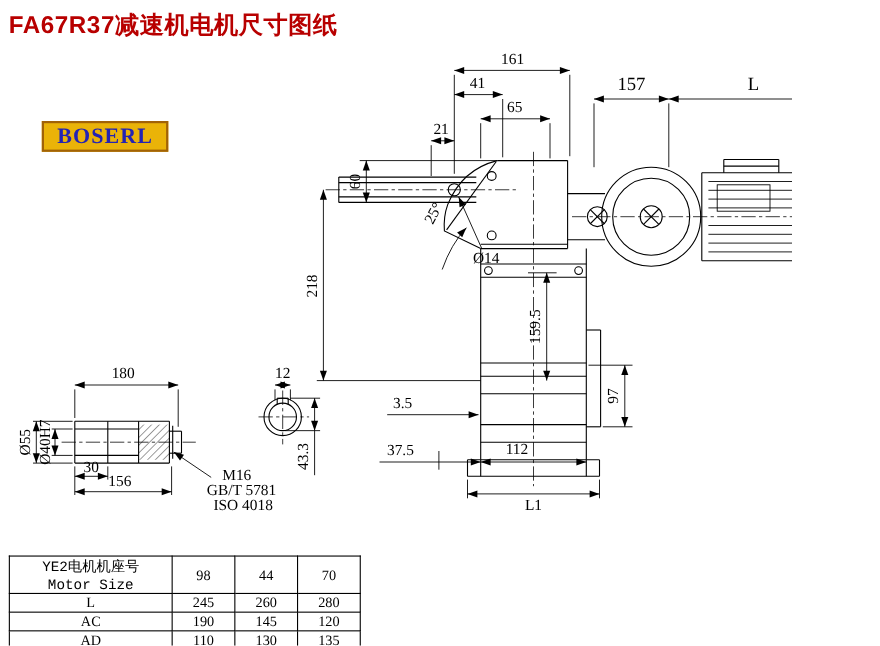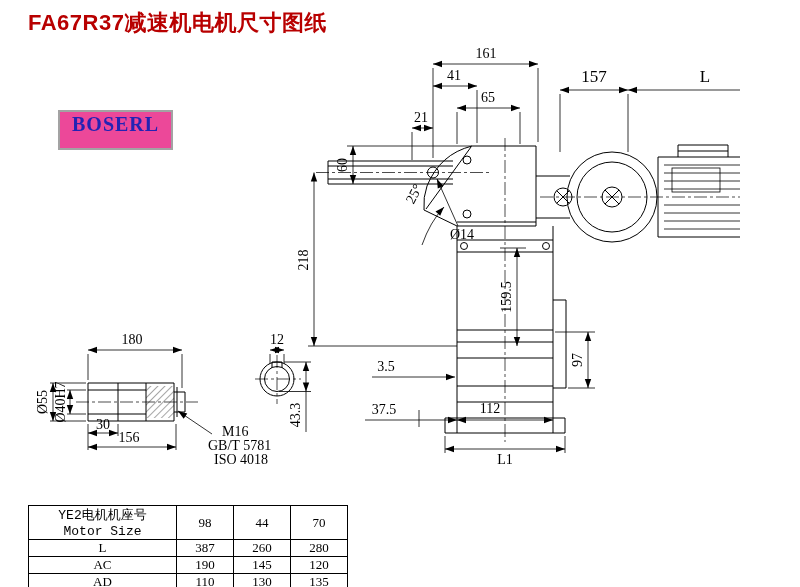--- a/index.html
+++ b/index.html
@@ -1,28 +1,28 @@
 <!DOCTYPE html>
 <html><head>
 <meta charset="utf-8">
 <style>
   * { margin:0; padding:0; box-sizing:border-box; }
   html,body { background:#fff; }
   .page {
     position:relative; width:720px; height:587px; background:#ffffff;
-    font-family:"Liberation Serif", serif; overflow:hidden;margin-left:20px;
+    font-family:"Liberation Serif", serif; overflow:hidden;
   }
   .page-title {
     position:absolute; left:8px; top:8px;
     font-family:"Liberation Sans", sans-serif;
     font-weight:bold; font-size:22px; color:#b80000; letter-spacing:0.5px;
   }
   .brand-box {
     position:absolute; left:38px; top:110px;
-    border:2px solid #a3a3a3; padding:1px 12px 12px 12px; background:#ec4899;
+    border:2px solid #a16207; padding:1px 12px 0 12px; background:#eab308;
   }
   .brand-text {
     font-family:"Liberation Serif", serif; font-weight:bold;
     font-size:20px; color:#2323b4; letter-spacing:1px;
   }
   svg.drawing { position:absolute; left:0; top:0; }
   svg .ln   { stroke:#000; stroke-width:1; fill:none; }
   svg .thin { stroke:#000; stroke-width:0.8; fill:none; }
   svg .cl   { stroke:#000; stroke-width:0.7; fill:none; stroke-dasharray:13 3 3 3; }
   svg text.d   { font-family:"Liberation Serif", serif; font-size:14px; fill:#000; }
@@ -351,21 +351,21 @@
         <th class="c0">
           <div>YE2电机机座号</div>
           <div>Motor Size</div>
         </th>
         <td class="cv">98</td>
         <td class="cv">44</td>
         <td class="cv">70</td>
       </tr>
       <tr class="row">
         <td>L</td>
-        <td>387</td>
+        <td>245</td>
         <td>260</td>
         <td>280</td>
       </tr>
       <tr class="row">
         <td>AC</td>
         <td>190</td>
         <td>145</td>
         <td>120</td>
       </tr>
       <tr class="row">

